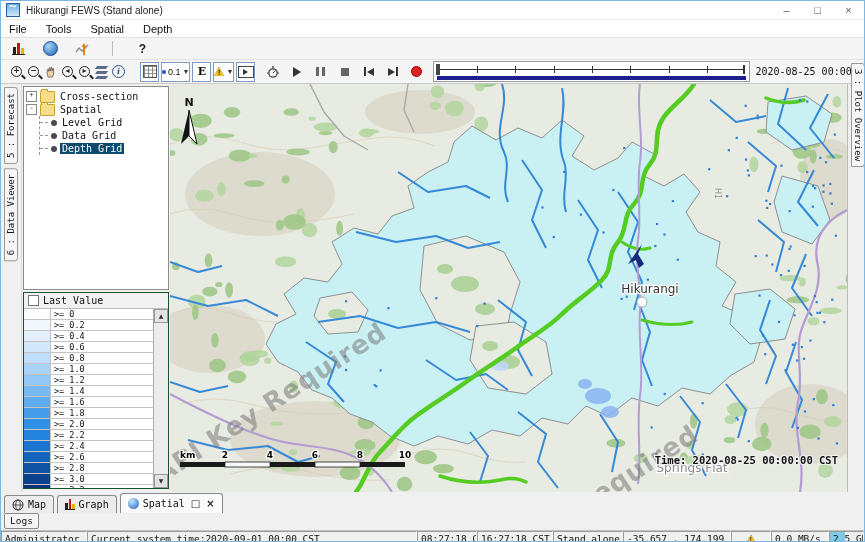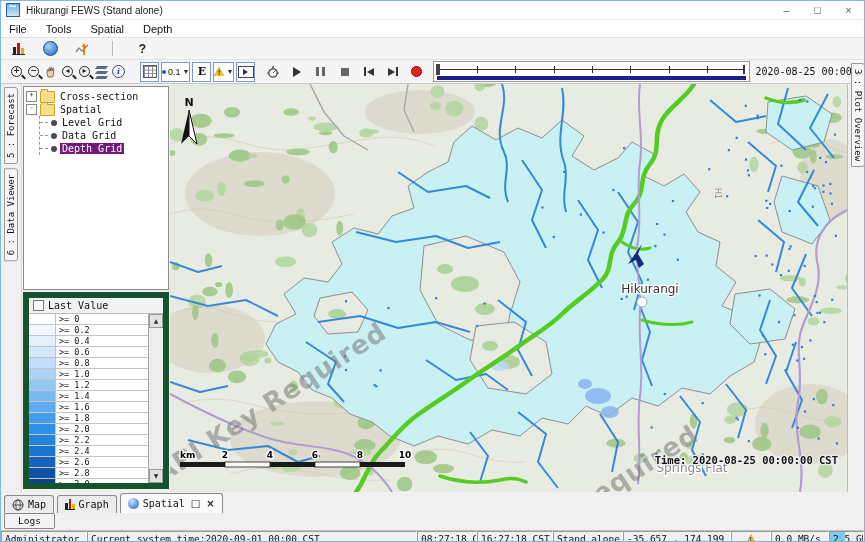--- a/index.html
+++ b/index.html
@@ -71,23 +71,23 @@
   .treebox{height:204px;background:#fff;border:1px solid #8a8a8a;overflow:hidden;font:10px "DejaVu Sans Mono",monospace;padding:3px 0 0 2px;box-sizing:border-box}
   .trow{display:flex;align-items:center;height:13px;gap:3px;white-space:nowrap}
   .expander{width:9px;height:9px;border:1px solid #888;background:#fff;font:7px/7px "DejaVu Sans Mono",monospace;text-align:center;color:#333;flex:none}
   .folder{width:13px;height:10px;background:#f7dd88;border:1px solid #c8a22a;border-radius:1px;position:relative;flex:none}
   .folder::before{content:"";position:absolute;top:-3px;left:0;width:5px;height:2px;background:#f7dd88;border:1px solid #c8a22a;border-bottom:none}
   .bullet{width:6px;height:6px;border-radius:50%;background:#4a4a55;flex:none}
   .tchild{margin-left:13px;border-left:1px dashed #999}
   .tchild .trow{padding-left:0}
   .dash{width:8px;height:1px;border-top:1px dashed #999;flex:none}
   .tlabel{padding:0 2px}
-  .tlabel.sel{background:#701a75;color:#fff}
-
-  .legendbox{margin-top:2px;height:197px;background:#f2f2f2;border:6px solid #14532d;box-sizing:border-box;display:flex;flex-direction:column}
+  .tlabel.sel{background:#0c4a6e;color:#fff}
+
+  .legendbox{margin-top:2px;height:197px;background:#f2f2f2;border:1px solid #14532d;box-sizing:border-box;display:flex;flex-direction:column}
   .legendhdr{height:15px;display:flex;align-items:center;gap:4px;padding-left:4px;font:10px "DejaVu Sans Mono",monospace;flex:none}
   .cb{width:9px;height:9px;border:1px solid #777;background:#fff;flex:none}
   .legendbody{flex:1;display:flex;overflow:hidden;border-top:1px solid #bbb}
   .legendrows{flex:1;overflow:hidden;background:#fff}
   .lrow{display:flex;height:11px;box-sizing:border-box;border-bottom:1px solid #c4c4c4;font:8.5px/10px "DejaVu Sans Mono",monospace}
   .lswatch{width:26px;flex:none;border-right:1px solid #c4c4c4}
   .llabel{flex:1;padding-left:3px;background:#fff}
   .sb{width:14px;flex:none;border-left:1px solid #aaa;background:#ececec;display:flex;flex-direction:column;justify-content:space-between}
   .sbbtn{height:12px;border:1px solid #999;background:#e2e2e2;font:6px/11px "DejaVu Sans",sans-serif;text-align:center;color:#333}
 
@@ -96,21 +96,21 @@
   
   .tabsrow{height:21px;display:flex;align-items:flex-end;padding-left:3px;gap:3px;background:#f0f0f0}
   .tab{display:flex;align-items:center;gap:4px;height:17px;padding:0 7px;border:1px solid #8a8a8a;border-bottom:none;
     border-radius:3px 3px 0 0;background:#ececec;font:10px "DejaVu Sans Mono",monospace}
   .tab.active{background:#fafafa;height:19px}
   .tabctl{font:bold 10px/10px "DejaVu Sans",sans-serif;color:#222;margin-left:2px}
   .minibars{display:flex;align-items:flex-end;gap:1px;height:10px;border-bottom:1px solid #222}
   .minibars span{width:2.5px;display:block}
   .sglobe{width:11px;height:11px;border-radius:50%;background:radial-gradient(circle at 35% 30%,#bfe6ff,#1f62c0)}
   .logsrow{height:17px;padding-left:3px;background:#f0f0f0}
-  .logsbtn{display:inline-block;margin-top:0;padding:1px 13px 2px;border:1px solid #888;background:#f4f4f4;border-radius:2px;font:9.5px "DejaVu Sans Mono",monospace}
+  .logsbtn{display:inline-block;margin-top:0;padding:1px 5px 2px;border:1px solid #888;background:#f4f4f4;border-radius:2px;font:9.5px "DejaVu Sans Mono",monospace}
   .statusbar{height:14px;display:flex;border-top:1px solid #c2c2c2;font:9.5px "DejaVu Sans Mono",monospace;background:#f0f0f0}
   .scell{border:1px solid;border-color:#9a9a9a #fdfdfd #fdfdfd #9a9a9a;display:flex;align-items:center;
     padding:0 3px;white-space:nowrap;overflow:hidden;box-sizing:border-box}
   .memcell{background:linear-gradient(to right,#7ecbe8 0,#7ecbe8 45%,#ededed 45%)}
 
   
   text{font-family:"DejaVu Sans",sans-serif}
   .halo{paint-order:stroke;stroke:#ffffff;stroke-width:2.5px}
   .maptime{font-family:"DejaVu Sans Mono",monospace;font-weight:bold;paint-order:stroke;stroke:#ededed;stroke-width:2.5px}
   .wmark{font-weight:bold;fill:#7a7a7a;opacity:.55;letter-spacing:1px}

